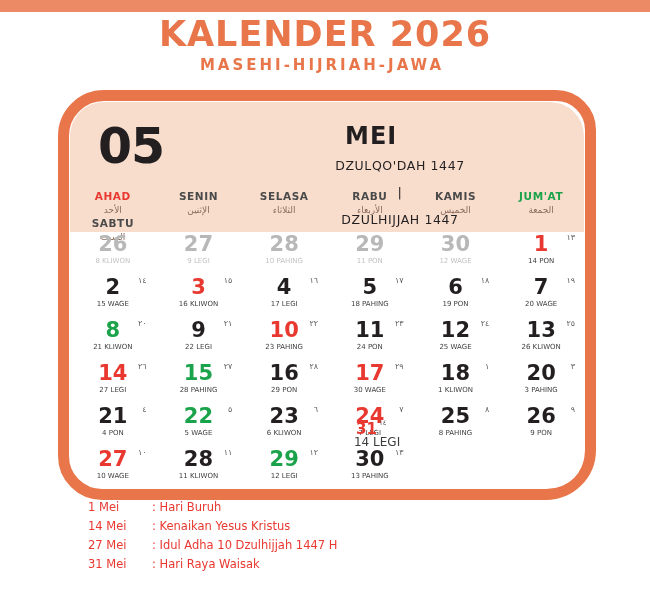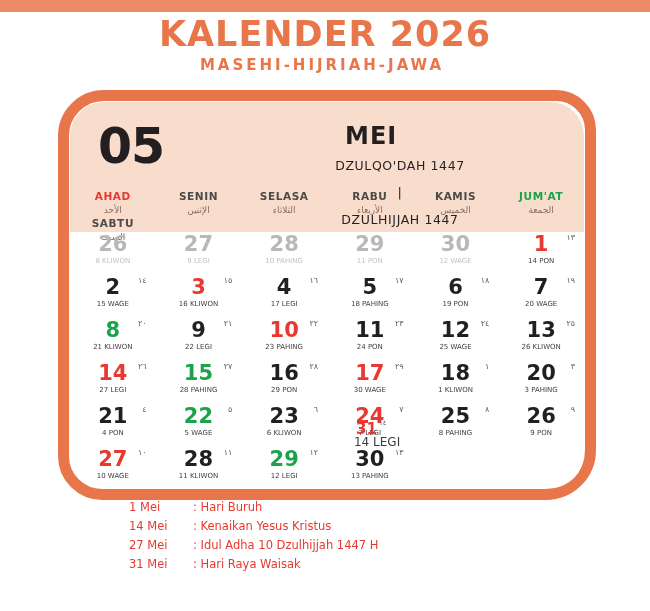--- a/index.html
+++ b/index.html
@@ -127,21 +127,20 @@
     font-family:"DejaVu Sans", sans-serif;
   }
 
   
   .notes{
     position:absolute;left:88px;top:498px;width:430px;
   }
   .note{
     display:flex;font-size:11.5px;color:#e8382f;line-height:19px;
     font-family:"DejaVu Sans", sans-serif;
-    margin-left:41px;
   }
   .note .d{width:64px;flex:none;}
   .note .t{flex:1;}
 </style>
 </head>
 <body>
 
 <div class="page">
 
   <div class="top-strip"></div>

